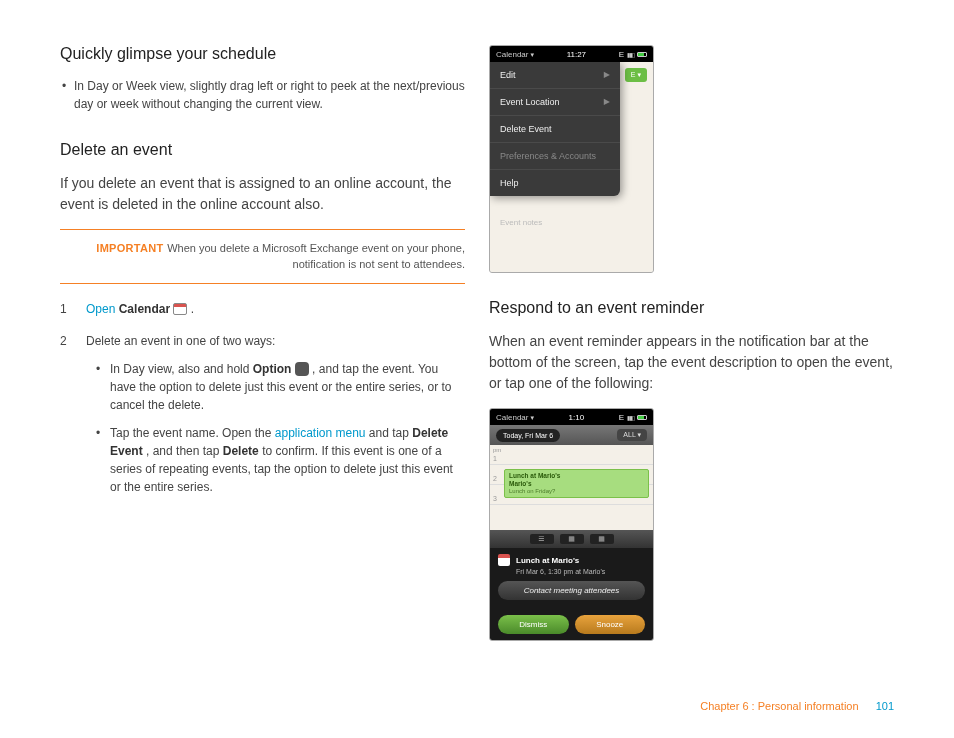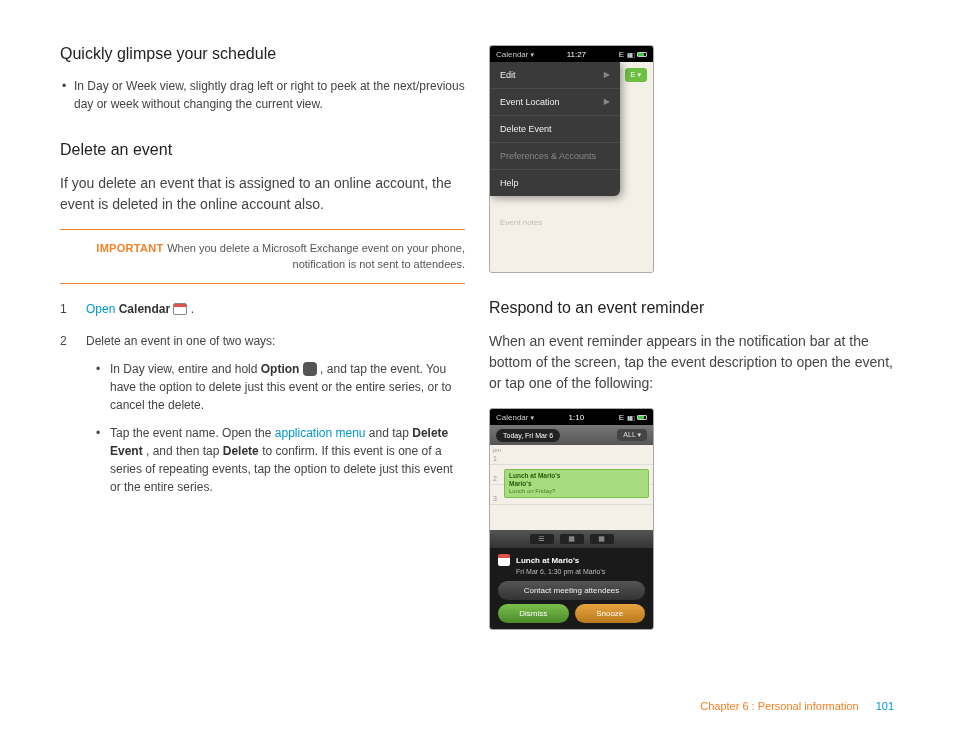--- a/index.html
+++ b/index.html
@@ -284,21 +284,22 @@
   .p2-btn-row {
     margin-top: 6px;
   }
   .p2-wide-btn {
     background: linear-gradient(#555,#333);
     border-radius: 10px;
     padding: 5px;
     text-align: center;
     font-size: 8px;
     color: #eee;
-    margin-bottom: 4px;
+    margin-bottom: 15px;
+    font-style: italic;
   }
   .p2-two {
     display: flex;
     gap: 6px;
   }
   .p2-dismiss {
     flex: 1;
     background: linear-gradient(#7bc04a,#4a8a2a);
     border-radius: 10px;
     padding: 5px;
@@ -354,21 +355,21 @@
         <span class="strong">Calendar</span>
         <span> </span>
         <span class="cal-icon"></span>
         <span>.</span>
       </li>
       <li>
         <span class="num">2</span>
         <span>Delete an event in one of two ways:</span>
         <ul class="sub-bullets">
           <li>
-            <span>In Day view, entire and hold </span>
+            <span>In Day view, also and hold </span>
             <span class="strong">Option</span>
             <span> </span>
             <span class="option-icon"></span>
             <span>, and tap the event. You have the option to delete just this event or the entire series, or to cancel the delete.</span>
           </li>
           <li>
             <span>Tap the event name. Open the </span>
             <span class="link">application menu</span>
             <span> and tap </span>
             <span class="strong">Delete Event</span>

